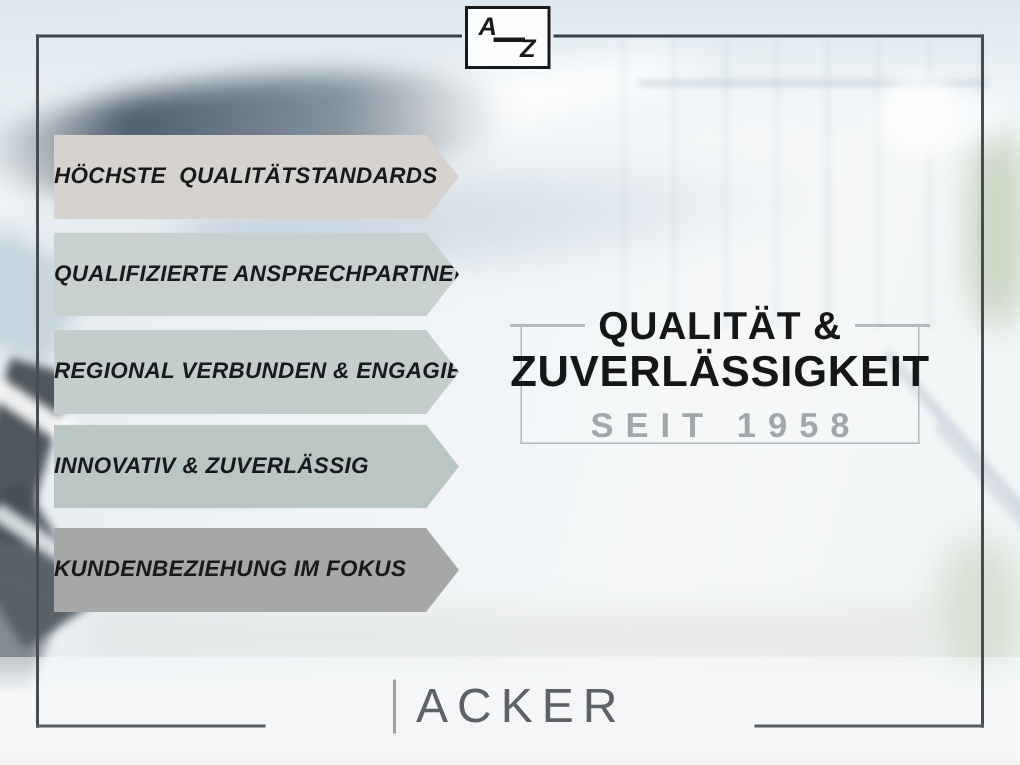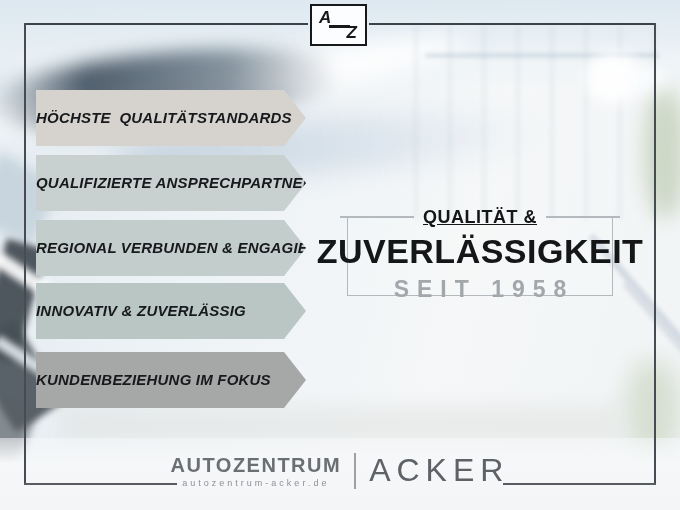--- a/index.html
+++ b/index.html
@@ -71,22 +71,22 @@
     clip-path:polygon(0 0,248px 0,100% 50%,248px 100%,0 100%);
     text-align:left;padding-right:22px;box-sizing:border-box;
     font-size:15px;font-weight:700;font-style:italic;color:#17191c;
     letter-spacing:0.2px;white-space:pre;margin-left:12px;}
   
   .title-box{left:347px;top:217px;width:266px;height:79px;border:1.5px solid #b4b9bd;border-top:none;
     box-sizing:border-box;background:rgba(255,255,255,0.12);}
   .title-wrap{left:340px;top:203px;width:280px;display:flex;flex-direction:column;align-items:center;}
   .title-row1{display:flex;align-items:center;width:100%;height:28px;}
   .title-row1 .rule{flex:1;height:1.5px;background:#b4b9bd;}
-  .title-line1{margin:0 9px;font-size:18px;font-weight:700;color:#141618;letter-spacing:0.5px;white-space:nowrap;text-decoration:underline;}
-  .title-line2{font-size:34px;font-weight:700;color:#141618;letter-spacing:0.5px;margin-top:1px;white-space:nowrap;}
+  .title-line1{margin:0 9px;font-size:26px;font-weight:700;color:#141618;letter-spacing:0.5px;white-space:nowrap;}
+  .title-line2{font-size:29px;font-weight:700;color:#141618;letter-spacing:0.5px;margin-top:1px;white-space:nowrap;}
   .title-sub{font-size:23px;font-weight:700;color:#a2a7ab;letter-spacing:8px;margin-top:5px;
     white-space:nowrap;text-indent:8px;}
   
   .bottom-logo{left:0;right:0;top:452px;display:flex;justify-content:center;align-items:center;gap:13px;}
   .bl-left{display:flex;flex-direction:column;align-items:center;}
   .bl-name{font-size:20px;font-weight:700;color:#6b6e73;letter-spacing:1.5px;white-space:nowrap;}
   .bl-domain{font-size:9px;font-weight:400;color:#8e9196;letter-spacing:3px;margin-top:1px;white-space:nowrap;}
   .bl-divider{width:2px;height:36px;background:#9da1a6;}
   .bl-acker{font-size:32px;font-weight:400;color:#5e6166;letter-spacing:6px;white-space:nowrap;}
 </style>
@@ -142,21 +142,17 @@
     <div class="title-row1">
       <div class="rule"></div>
       <div class="title-line1">QUALITÄT &amp;</div>
       <div class="rule"></div>
     </div>
     <div class="title-line2">ZUVERLÄSSIGKEIT</div>
     <div class="title-sub">SEIT 1958</div>
   </div>
 
   <div class="abs bottom-logo">
-    <div class="bl-left">
-      <div class="bl-name">AUTOZENTRUM</div>
-      <div class="bl-domain">autozentrum-acker.de</div>
-    </div>
     <div class="bl-divider"></div>
     <div class="bl-acker">ACKER</div>
   </div>
 
 </div>
 
 </body></html>

